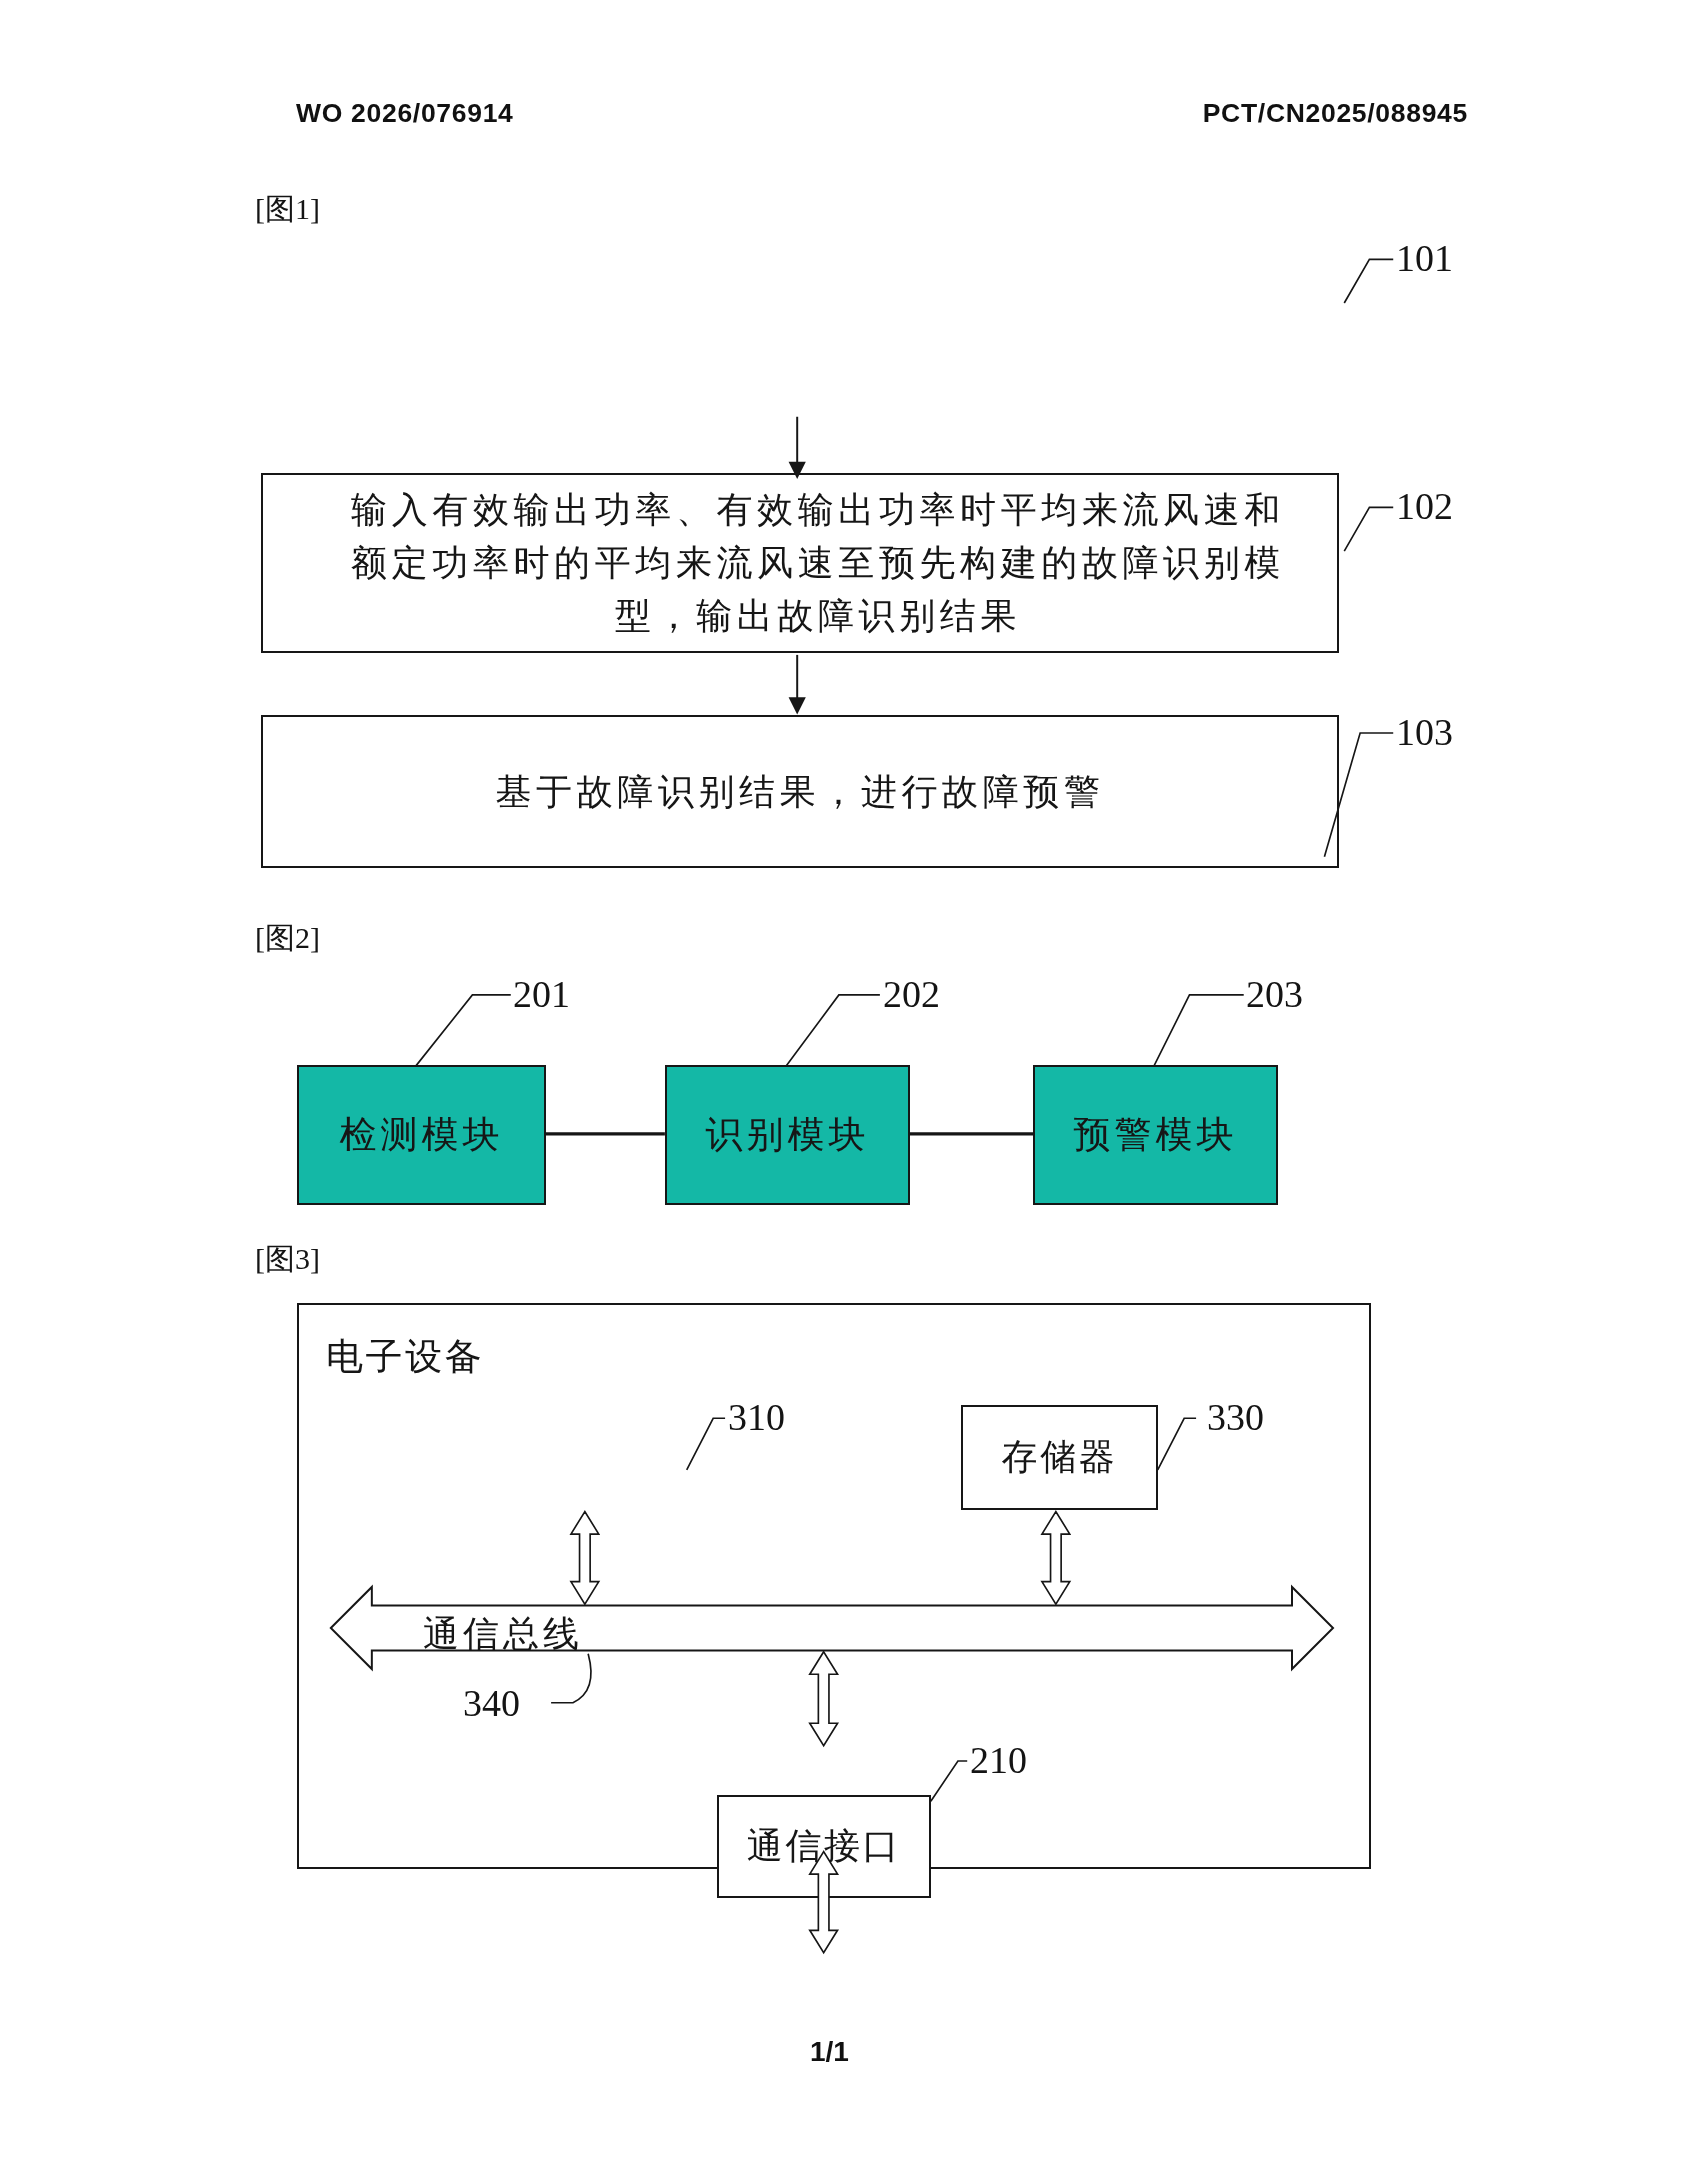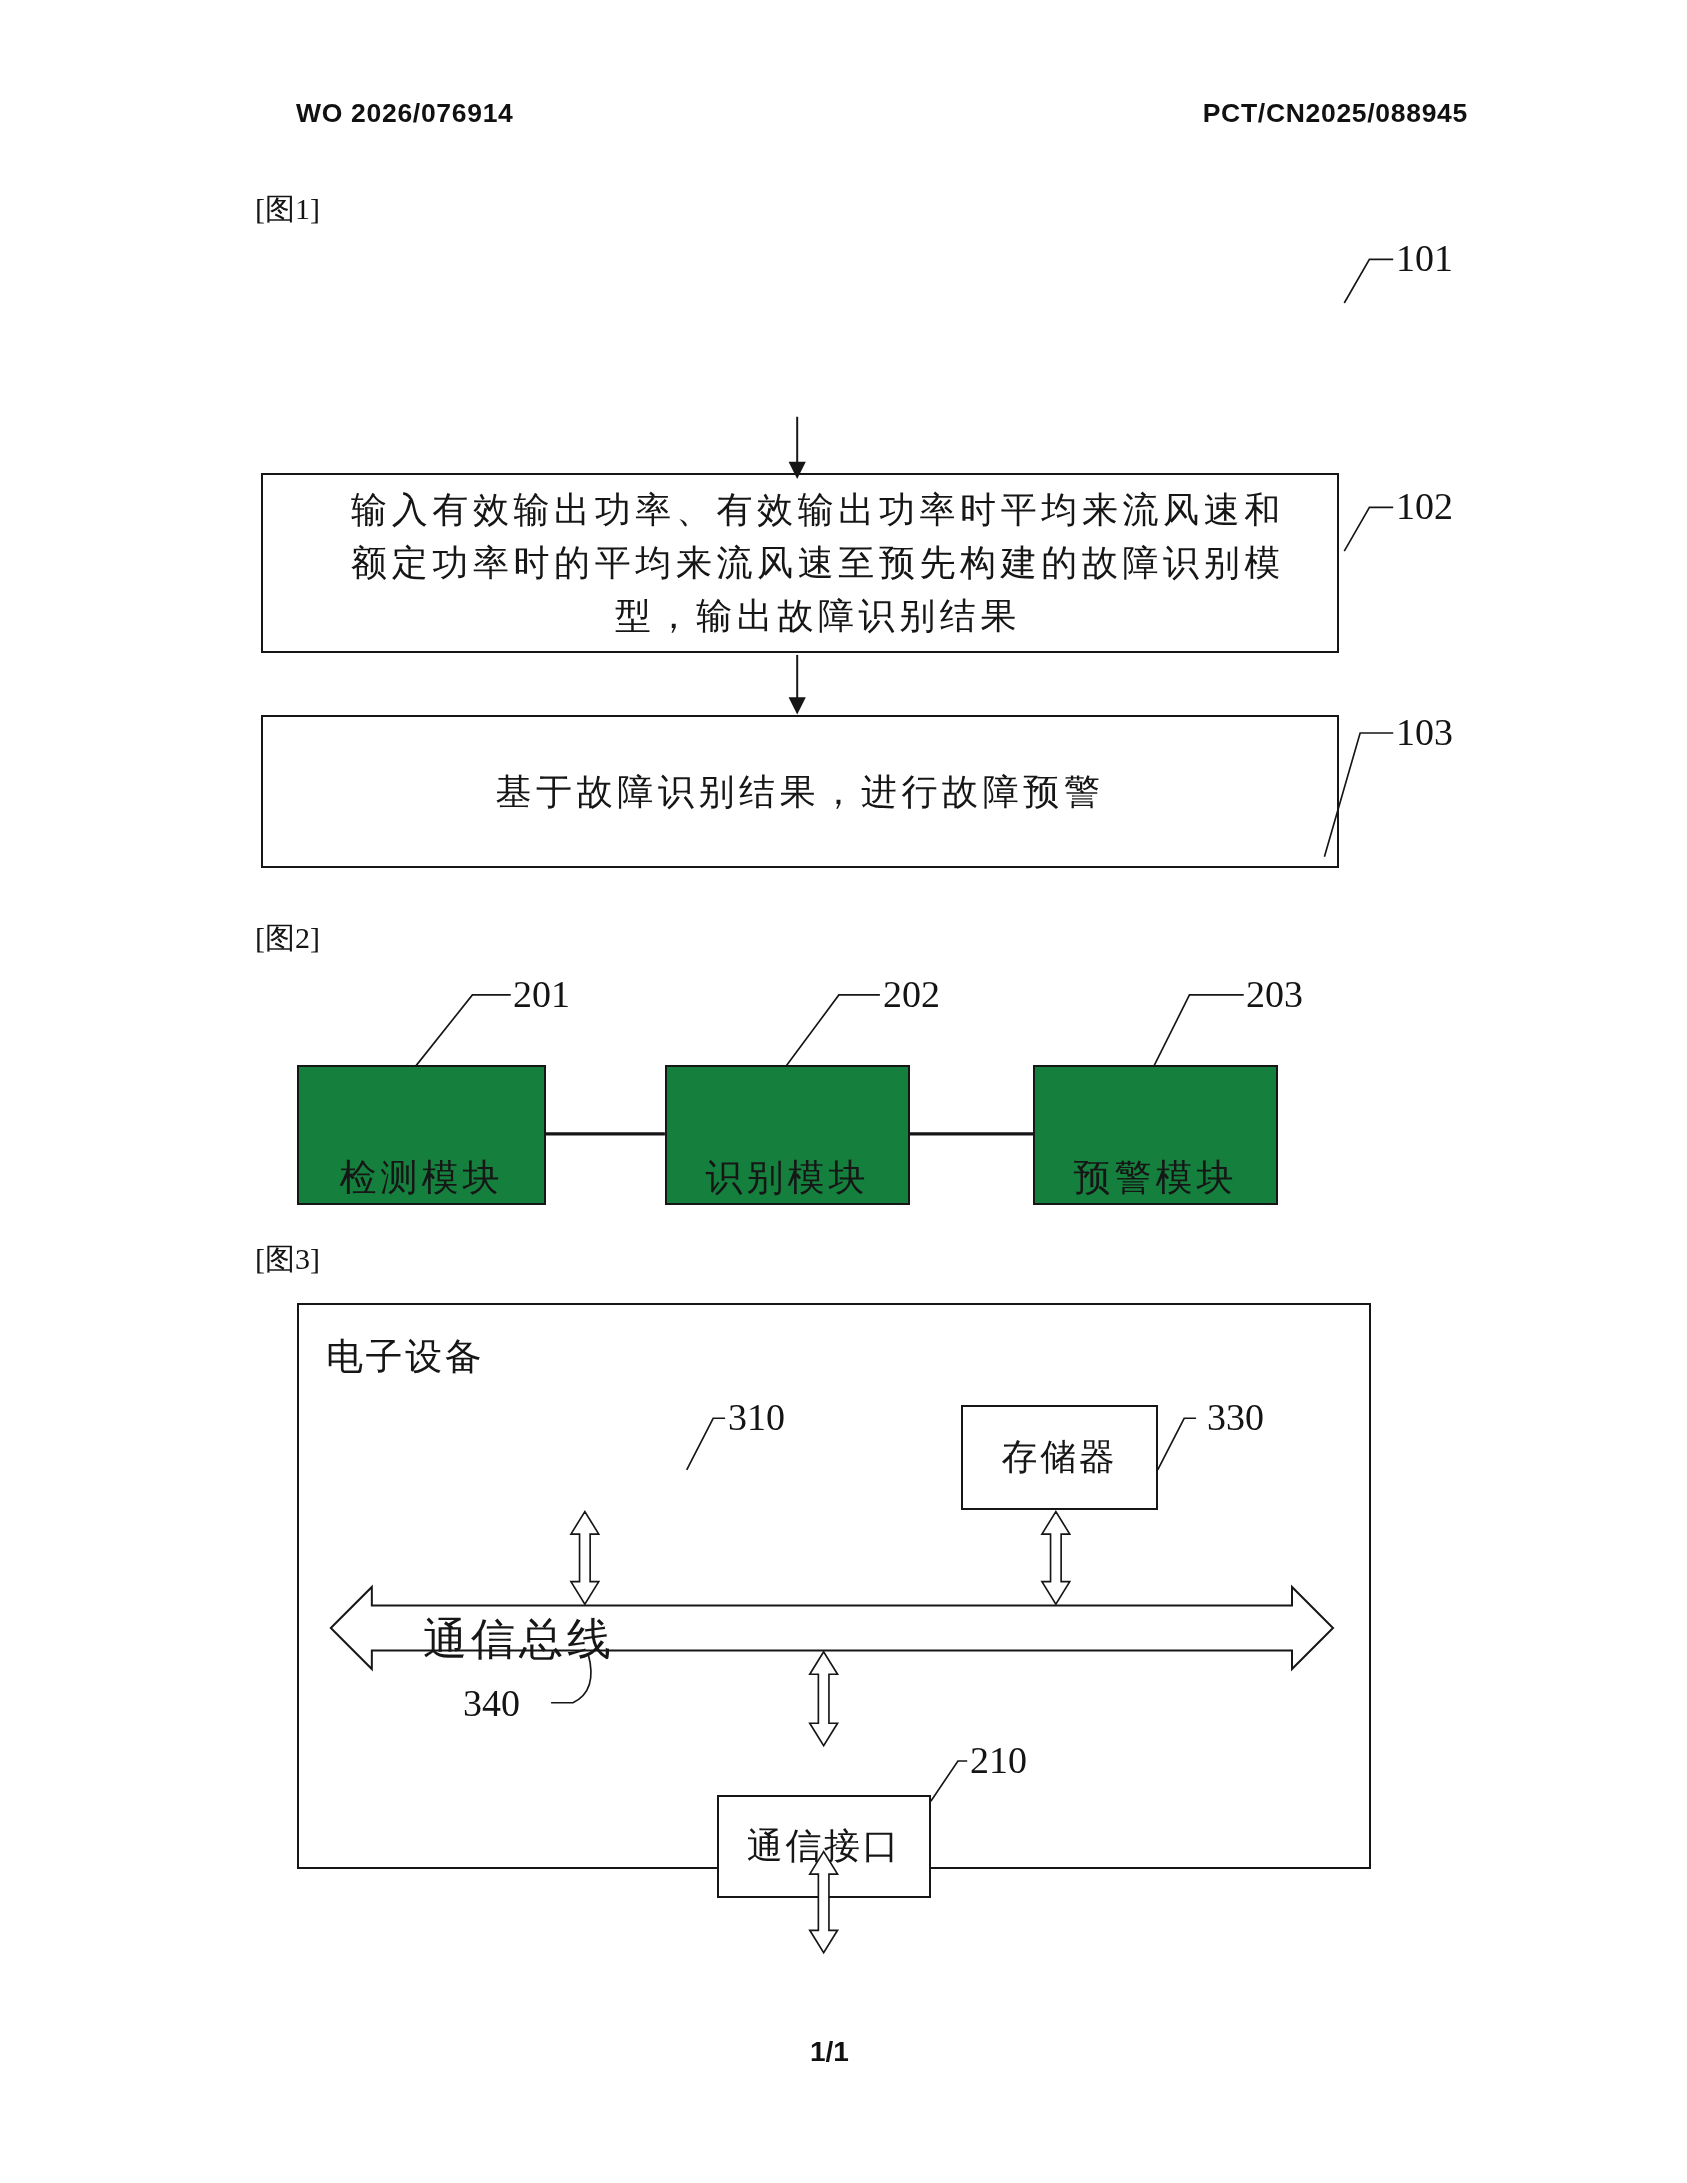--- a/index.html
+++ b/index.html
@@ -29,43 +29,43 @@
   }
   .flow-line{
     font-size:36px;line-height:40px;letter-spacing:4.6px;
     white-space:nowrap;text-align:center;color:#161616;
   }
   .ref-num{
     position:absolute;font-size:38px;line-height:42px;
     color:#141414;white-space:nowrap;z-index:3;
   }
   .module-box{
-    position:absolute;border:2.6px solid #161616;background:#15803d;
-    display:flex;justify-content:center;align-items:flex-end;
+    position:absolute;border:2.6px solid #161616;background:#14b8a6;
+    display:flex;justify-content:center;align-items:center;
     z-index:1;box-sizing:border-box;
   }
   .module-label{
     font-size:37px;letter-spacing:4px;white-space:nowrap;color:#161616;
   }
   .outer-box{
     position:absolute;border:2.6px solid #161616;background:#fff;
     z-index:0;box-sizing:border-box;
   }
   .device-title{
     position:absolute;font-size:37px;letter-spacing:2.6px;
     white-space:nowrap;color:#161616;z-index:3;
   }
   .comp-box{
     position:absolute;border:2.6px solid #161616;background:#fff;
     display:flex;justify-content:center;align-items:center;
     z-index:1;box-sizing:border-box;
   }
   .comp-label{font-size:36px;letter-spacing:2.6px;white-space:nowrap;color:#161616;}
   .bus-label{
-    position:absolute;font-size:44px;letter-spacing:4px;
+    position:absolute;font-size:36px;letter-spacing:4px;
     white-space:nowrap;color:#161616;z-index:3;
   }
   .footer{
     position:absolute;
     font-family:"Liberation Sans","DejaVu Sans",sans-serif;
     font-weight:bold;font-size:28px;color:#111;
     white-space:nowrap;z-index:3;
   }
   .overlay{position:absolute;left:0;top:0;z-index:2;pointer-events:none;}
 </style>

